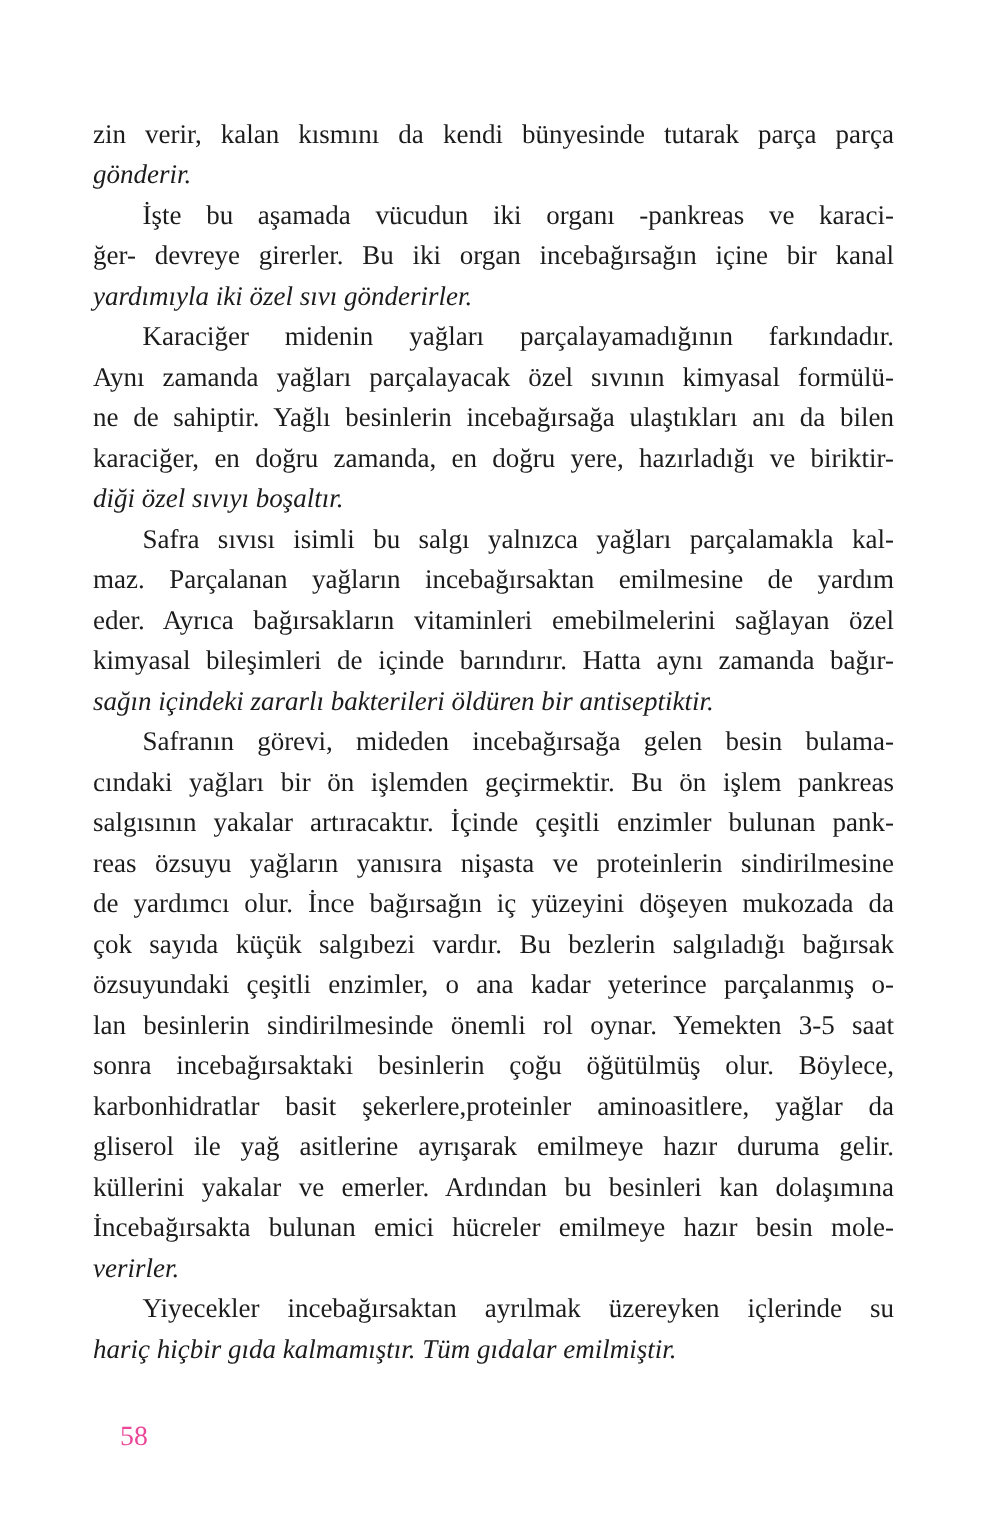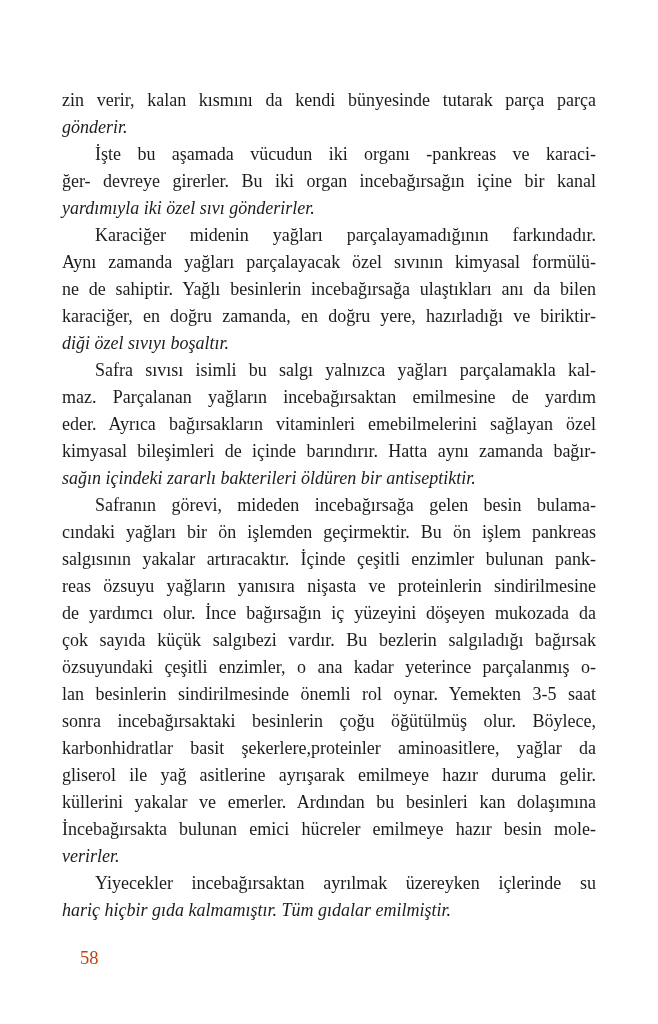--- a/index.html
+++ b/index.html
@@ -21,21 +21,20 @@
     top: 0;
     width: 658px;
     height: 1024px;
     background: #ffffff;
   }
   .text-block {
     position: absolute;
     left: 62px;
     top: 76px;
     width: 534px;
-    margin-top: 11px;
   }
   .paragraph {
     margin: 0;
     padding: 0;
   }
   .line {
     font-size: 18px;
     line-height: 27px;
     height: 27px;
     white-space: normal;
@@ -52,21 +51,21 @@
   }
   .line.indent {
     text-indent: 33px;
   }
   .page-number {
     position: absolute;
     left: 80px;
     top: 946px;
     font-size: 18.5px;
     line-height: 24px;
-    color: #c2410c;
+    color: #ec4899;
   }
 </style>
 </head>
 <body>
 
 <div class="page">
   <div class="text-block">
 
   <div class="paragraph">
         <div class="line">zin verir, kalan kısmını da kendi bünyesinde tutarak parça parça</div>

